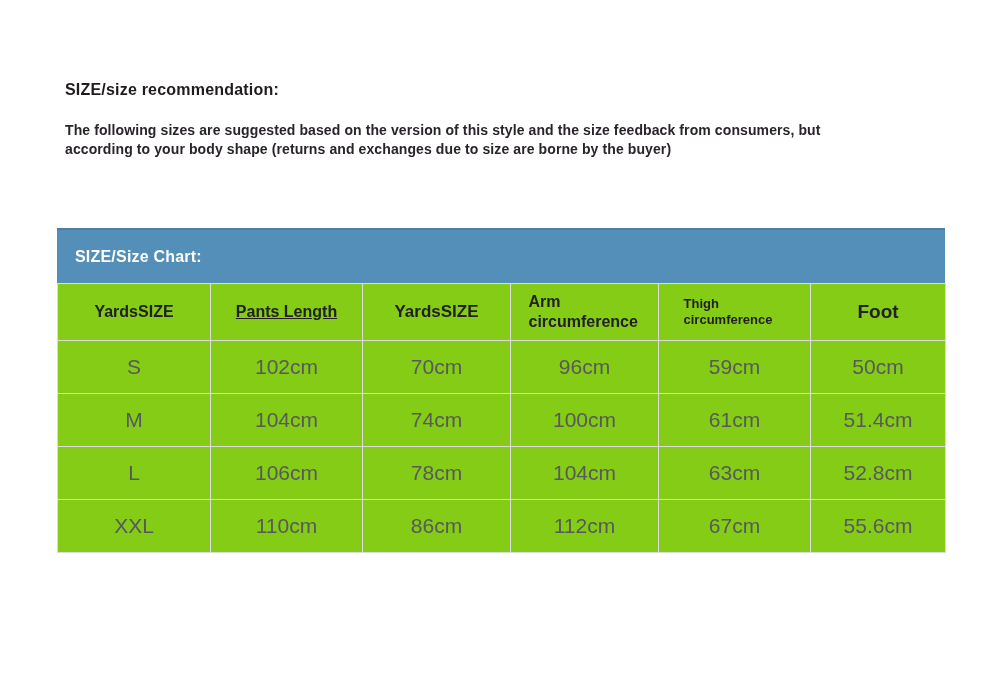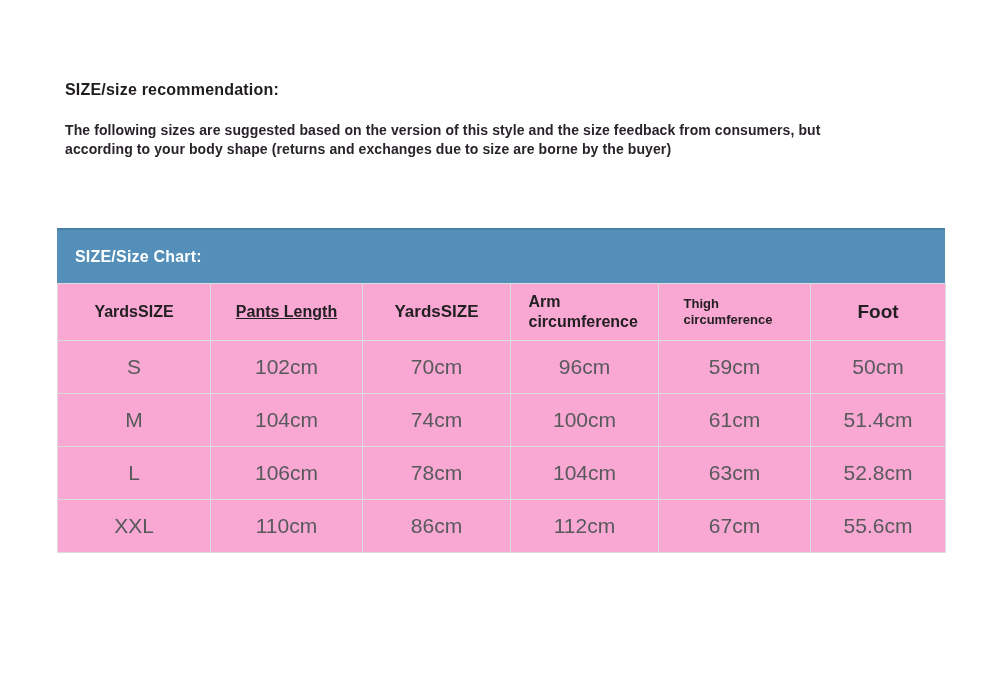--- a/index.html
+++ b/index.html
@@ -60,21 +60,21 @@
     padding-left: 18px;
     letter-spacing: 0.2px;
   }
   table.size-table {
     position: absolute;
     left: 57px;
     top: 283px;
     width: 888px;
     border-collapse: collapse;
     table-layout: fixed;
-    background: #f9a8d4;
+    background: #84cc16;
   }
   table.size-table th,
   table.size-table td {
     border: 1px solid #dcdcdc;
     text-align: center;
     vertical-align: middle;
     padding: 0;
     overflow: hidden;
   }
   table.size-table th {

